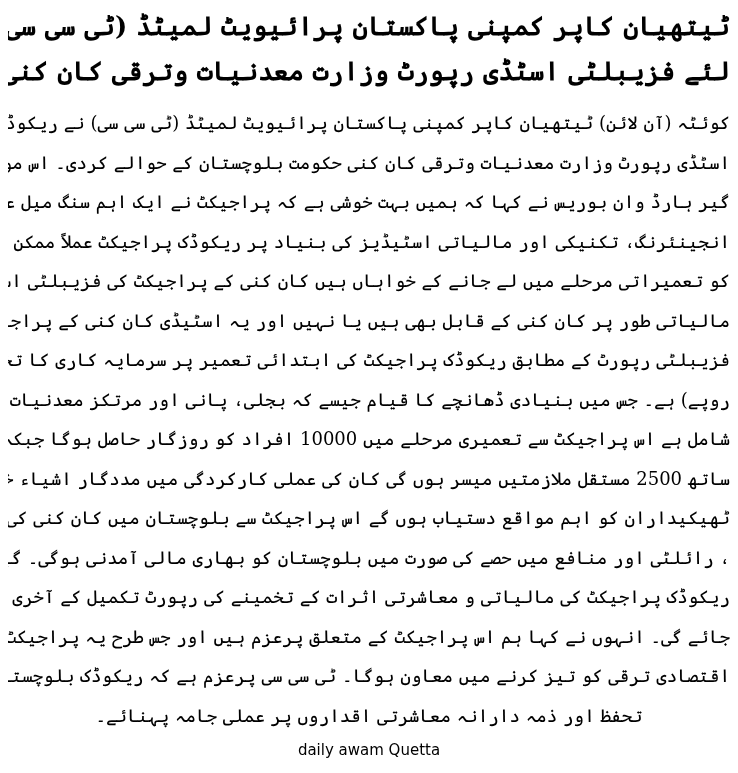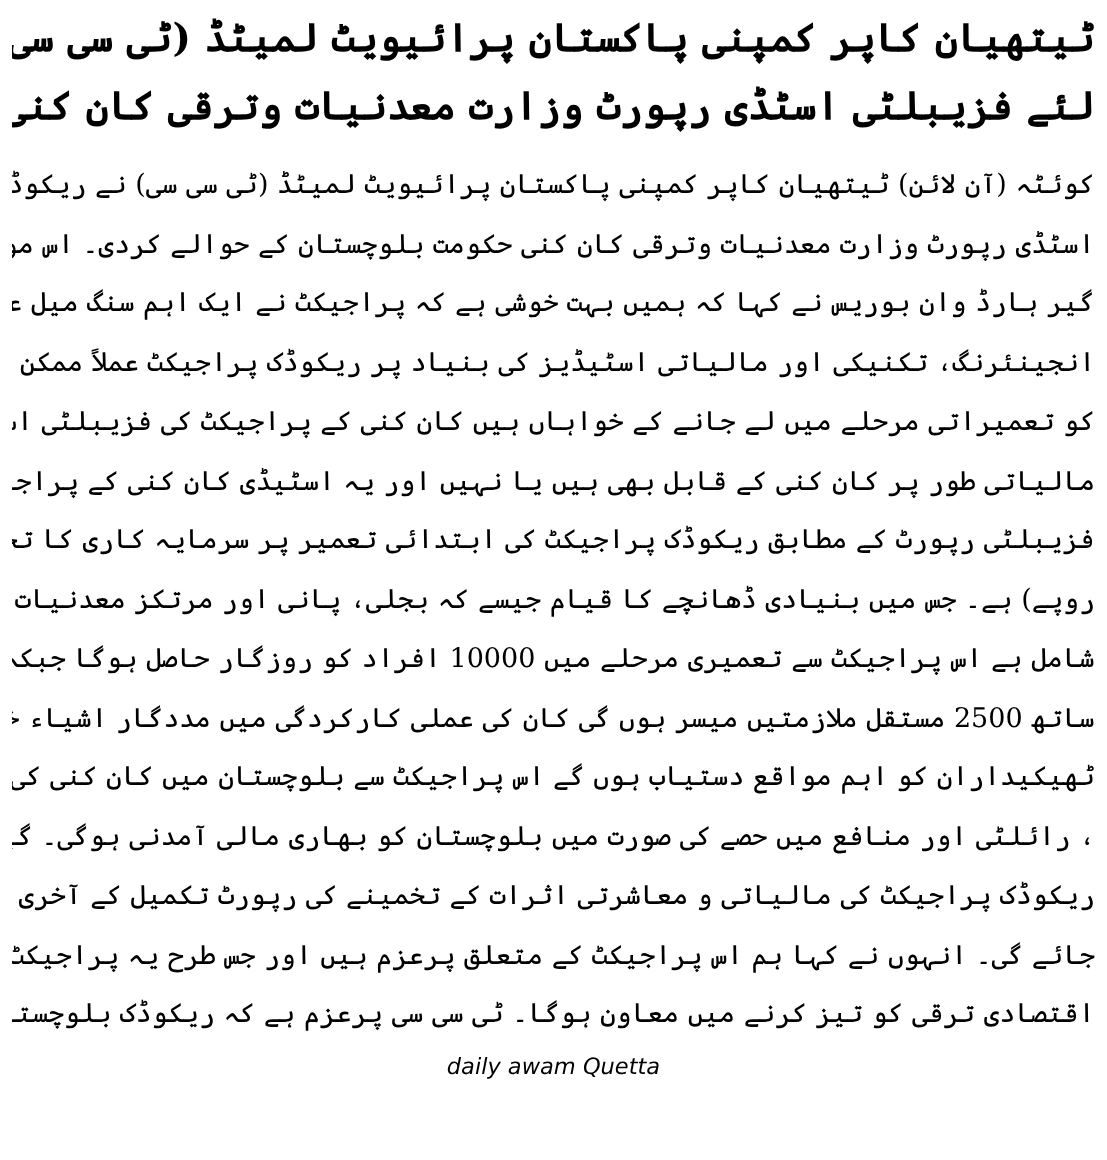--- a/index.html
+++ b/index.html
@@ -49,21 +49,20 @@
   }
   .body-line.last-line {
     text-align: center;
     text-align-last: center;
   }
   .caption {
     margin-top: 6px;
     direction: ltr;
     text-align: center;
     font-family: "DejaVu Sans", sans-serif;
-    font-style: italic;
     font-size: 15px;
     color: #000000;
   }
 </style>
 </head>
 <body>
 
 <div class="page">
 
   <header class="headline">
@@ -80,17 +79,18 @@
     <div class="body-line">مالیاتی طور پر کان کنی کے قابل بھی ہیں یا نہیں اور یہ اسٹیڈی کان کنی کے پراجیکٹ کے تعمیراتی مرحلے میں ایک اہم سنگ میل تصور کرتی ہے۔</div>
     <div class="body-line">فزیبلٹی رپورٹ کے مطابق ریکوڈک پراجیکٹ کی ابتدائی تعمیر پر سرمایہ کاری کا تخمینہ 3.3 بلین امریکی ڈالر (تقریباً 272 ارب پاکستانی</div>
     <div class="body-line">روپے) ہے۔ جس میں بنیادی ڈھانچے کا قیام جیسے کہ بجلی، پانی اور مرتکز معدنیات کو لے جانے والی پائپ لائنیں، سڑکیں اور بندرگاہ کی تعمیر</div>
     <div class="body-line">شامل ہے اس پراجیکٹ سے تعمیری مرحلے میں 10000 افراد کو روزگار حاصل ہوگا جبکہ اس کے تجارتی بنیادوں پر آپریشن کے آغاز کے</div>
     <div class="body-line">ساتھ 2500 مستقل ملازمتیں میسر ہوں گی کان کی عملی کارکردگی میں مددگار اشیاء خدمات کی فراہمی کے لئے مقامی فراہم کنندگان اور</div>
     <div class="body-line">ٹھیکیداران کو اہم مواقع دستیاب ہوں گے اس پراجیکٹ سے بلوچستان میں کان کنی کی جدید ترین ٹیکنالوجی منتقل ہوگی اس کے علاوہ محصولات</div>
     <div class="body-line">، رائلٹی اور منافع میں حصے کی صورت میں بلوچستان کو بھاری مالی آمدنی ہوگی۔ گیر ہارڈ وان بوریس نے اس بات کی بھی تصدیق کی کہ</div>
     <div class="body-line">ریکوڈک پراجیکٹ کی مالیاتی و معاشرتی اثرات کے تخمینے کی رپورٹ تکمیل کے آخری مراحل میں ہے اور جلد ہی متعلقہ اتھارٹی کو پیش کردی</div>
     <div class="body-line">جائے گی۔ انہوں نے کہا ہم اس پراجیکٹ کے متعلق پرعزم ہیں اور جس طرح یہ پراجیکٹ ترتیب دیا گیا ہے یہ بلوچستان کی سماجی و</div>
     <div class="body-line">اقتصادی ترقی کو تیز کرنے میں معاون ہوگا۔ ٹی سی سی پرعزم ہے کہ ریکوڈک بلوچستان میں تانبے، سونے کی کان کو عالمی معیار کے مطابق</div>
+    <div class="body-line last-line">تحفظ اور ذمہ دارانہ معاشرتی اقداروں پر عملی جامہ پہنائے۔</div>
   </div>
 
   <div class="caption">daily awam Quetta</div>
 
 </div>
 
 </body></html>

